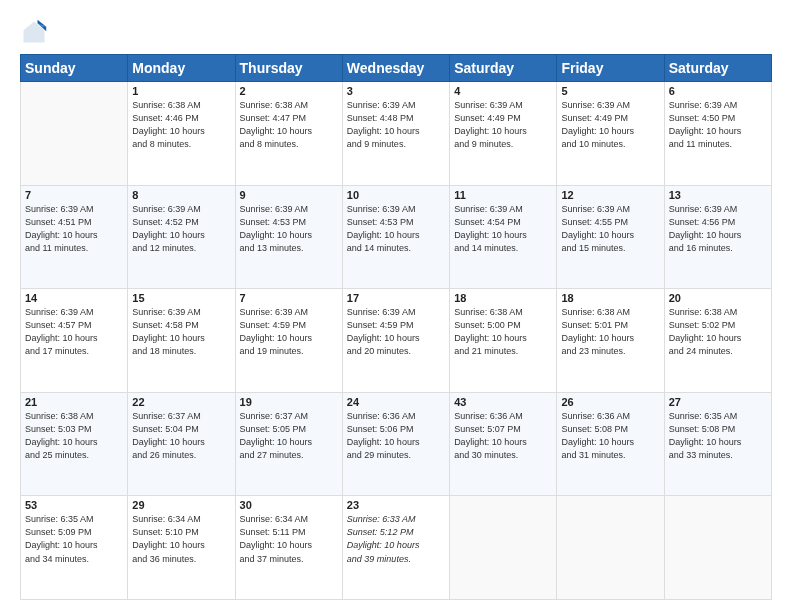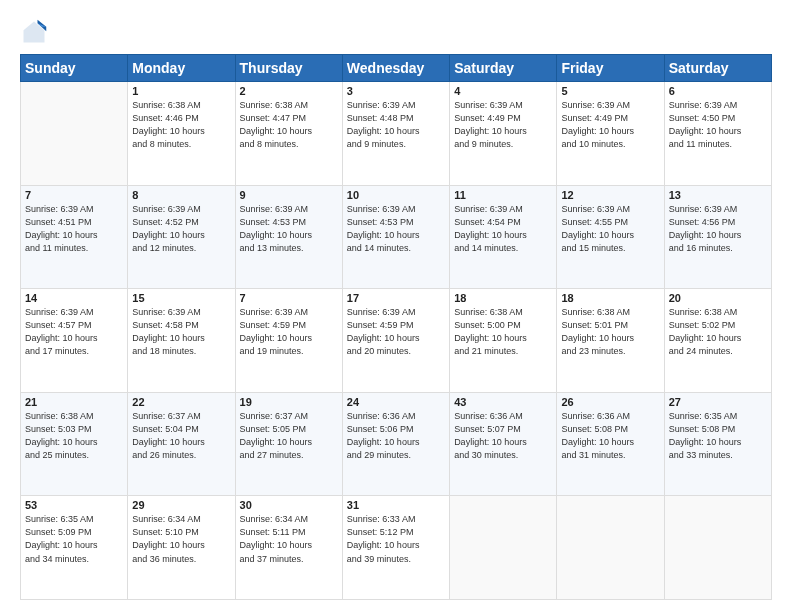--- a/index.html
+++ b/index.html
@@ -356,22 +356,22 @@
 and 36 minutes.</div>
           </td>
           <td>
             <div class="day-num">30</div>
             <div class="day-info" style="white-space: pre-line;">Sunrise: 6:34 AM
 Sunset: 5:11 PM
 Daylight: 10 hours
 and 37 minutes.</div>
           </td>
           <td>
-            <div class="day-num">31</div>
-            <div class="day-info" style="white-space: pre-line;">Sunrise: 6:33 AM
+            <div class="day-num">23</div>
+            <div class="day-info" style="white-space: pre-line; font-style: italic;">Sunrise: 6:33 AM
 Sunset: 5:12 PM
 Daylight: 10 hours
 and 39 minutes.</div>
           </td>
           <td class="empty"></td>
           <td class="empty"></td>
           <td class="empty"></td>
         </tr>
       </tbody>
   </table>

